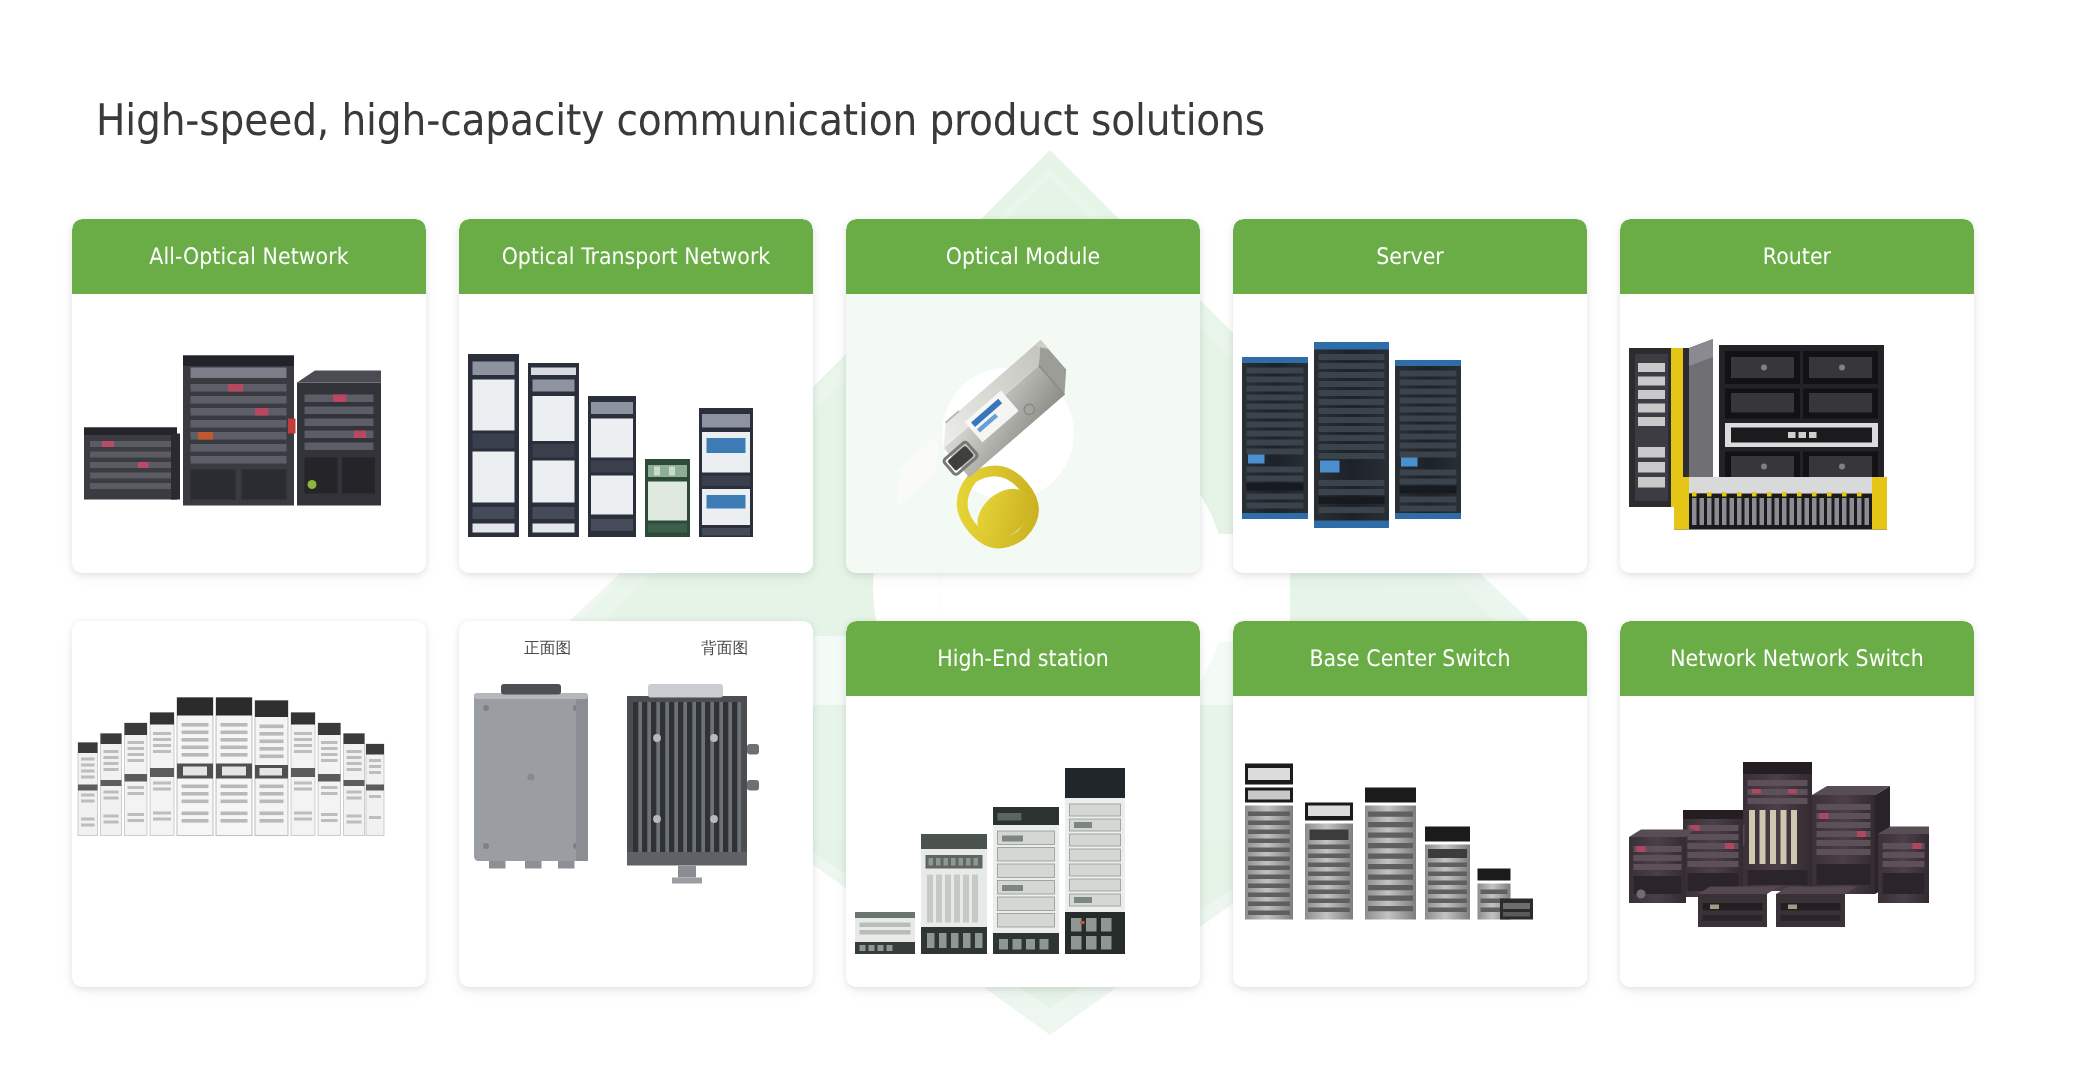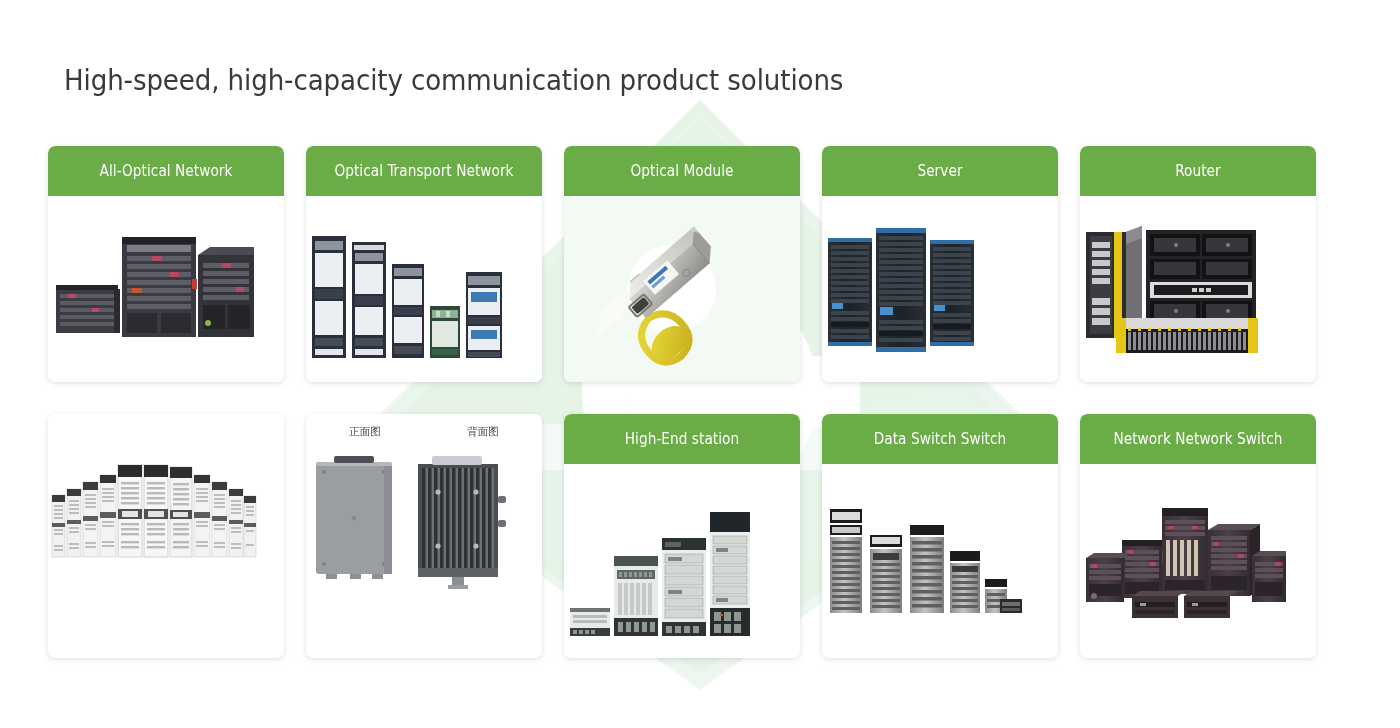--- a/index.html
+++ b/index.html
@@ -896,21 +896,21 @@
               <rect x="170" y="122" width="7" height="9"></rect>
             </g>
             <rect x="156" y="112" width="3" height="2" fill="#c8543e"></rect>
           </g>
         </svg>
       </div>
     </div>
 
     <div class="card">
       <div class="card-header">
-        <span class="card-header-label">Data Switch Switch</span>
+        <span class="card-header-label">Base Center Switch</span>
       </div>
       <div class="card-body">
         <svg class="card-art" width="200" height="120" viewBox="0 0 200 120">
           <defs>
             <linearGradient id="dcFace" x1="0" y1="0" x2="1" y2="0">
               <stop offset="0" stop-color="#8d8d8d"></stop>
               <stop offset="0.45" stop-color="#c3c3c3"></stop>
               <stop offset="1" stop-color="#7e7e7e"></stop>
             </linearGradient>
           </defs>

